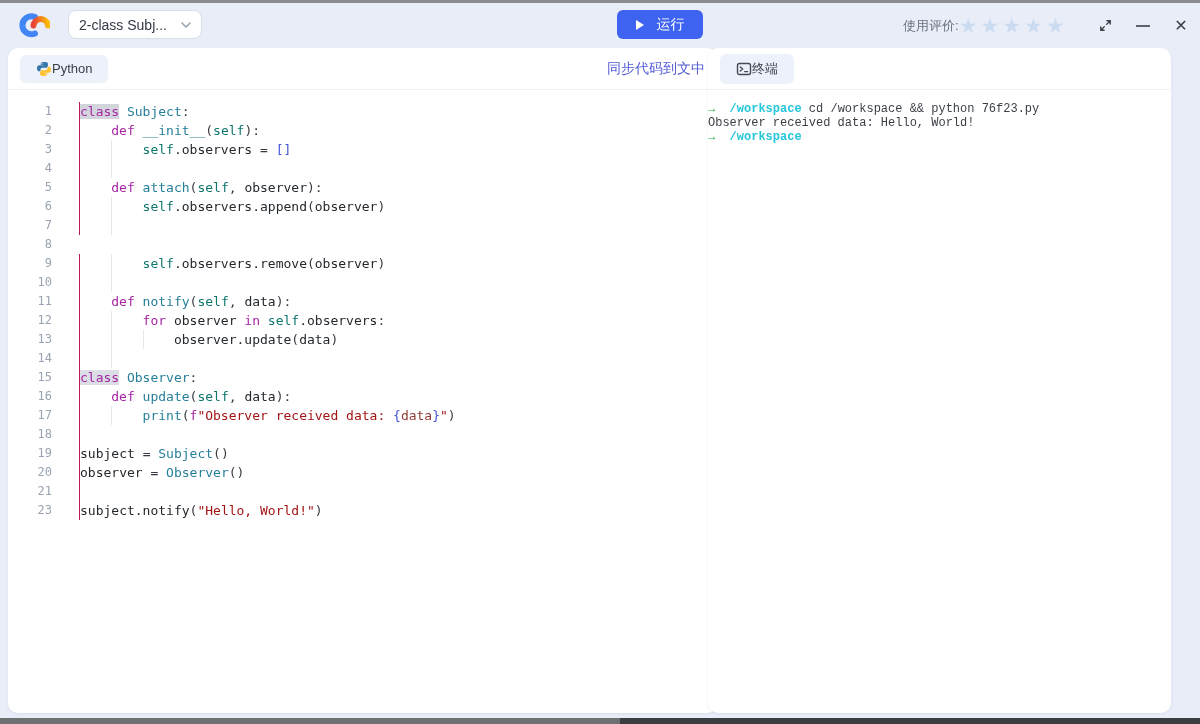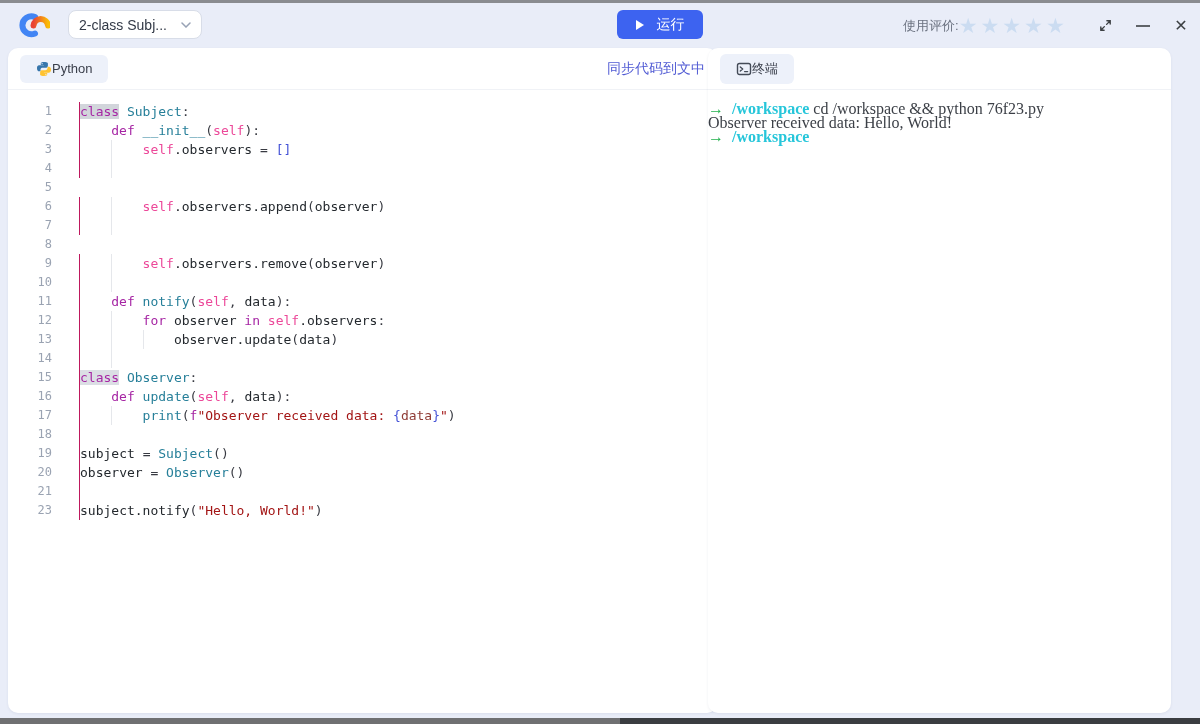--- a/index.html
+++ b/index.html
@@ -43,32 +43,32 @@
   
   .editor { padding:12px 8px 0 8px; font-family:"DejaVu Sans Mono", monospace; font-size:13px; line-height:19px; }
   .code-line { display:flex; height:19px; white-space:pre; }
   .ln { width:36px; text-align:right; color:#9AA3B2; font-size:12px; flex:none; }
   .code { margin-left:27px; border-left:1px solid #be185d; white-space:pre; color:#24292E; }
   .tk { white-space:pre; }
   .tk.sp, .tk.ind { display:inline-block; width:4ch; }
   .tk.ind { border-left:1px solid #E5E7EB; }
   .tk.kw { color:#A626A4; }
   .tk.cls, .tk.fn { color:#267F99; }
-  .tk.self { color:#ec4899;text-align:right; }
+  .tk.self { color:#0f766e;text-align:right; }
   .tk.str { color:#A31515; }
   .tk.brk { color:#4452D6; }
   .tk.fvar { color:#8F3B35; }
   .tk.pln { color:#24292E; }
   .tk.op { color:#383A42; }
   .tk.sel { background:#D2D5DB; }
   .tk.occ { background:#DBDEE4; }
   .tk.caret { display:inline-block; width:0; height:15px; border-left:1.5px solid #1A1A1A; vertical-align:text-bottom; margin-right:-1px; }
 
   
-  .terminal { padding:12px 0; font-family:Liberation Serif, serif; font-size:16px; line-height:14px; color:#3B3F46; }
+  .terminal { padding:12px 0; font-family:Liberation Mono, monospace; font-size:12px; line-height:14px; color:#3B3F46; }
   .term-line { white-space:pre; min-height:14px; }
   .tt.arrow { color:#23B14D; font-weight:bold; }
   .tt.path { color:#26C6DA; font-weight:bold; }
   .tt.cmd { color:#3B3F46; }
 </style>
 </head>
 <body>
 
 <div class="top-strip"></div>
 
@@ -133,21 +133,21 @@
       </svg>
       <span>Python</span>
     </div>
     <span class="sync-link">同步代码到文中</span>
   </div>
   <div class="editor">
       <div class="code-line"><span class="ln">1</span><span class="code"><span class="tk caret"></span><span class="tk kw sel">class</span><span class="tk pln"> </span><span class="tk cls">Subject</span><span class="tk op">:</span></span></div>
       <div class="code-line"><span class="ln">2</span><span class="code"><span class="tk sp">    </span><span class="tk kw">def</span><span class="tk pln"> </span><span class="tk fn">__init__</span><span class="tk op">(</span><span class="tk self">self</span><span class="tk op">):</span></span></div>
       <div class="code-line"><span class="ln">3</span><span class="code"><span class="tk sp">    </span><span class="tk ind">    </span><span class="tk self">self</span><span class="tk pln">.observers</span><span class="tk op"> = </span><span class="tk brk">[]</span></span></div>
       <div class="code-line"><span class="ln">4</span><span class="code"><span class="tk sp">    </span><span class="tk ind">    </span></span></div>
-      <div class="code-line"><span class="ln">5</span></div>
+      <div class="code-line"><span class="ln">5</span><span class="code"><span class="tk sp">    </span><span class="tk kw">def</span><span class="tk pln"> </span><span class="tk fn">attach</span><span class="tk op">(</span><span class="tk self">self</span><span class="tk op">, </span><span class="tk pln">observer</span><span class="tk op">):</span></span></div>
       <div class="code-line"><span class="ln">6</span><span class="code"><span class="tk sp">    </span><span class="tk ind">    </span><span class="tk self">self</span><span class="tk pln">.observers.append</span><span class="tk op">(</span><span class="tk pln">observer</span><span class="tk op">)</span></span></div>
       <div class="code-line"><span class="ln">7</span><span class="code"><span class="tk sp">    </span><span class="tk ind">    </span></span></div>
       <div class="code-line"><span class="ln">8</span></div>
       <div class="code-line"><span class="ln">9</span><span class="code"><span class="tk sp">    </span><span class="tk ind">    </span><span class="tk self">self</span><span class="tk pln">.observers.remove</span><span class="tk op">(</span><span class="tk pln">observer</span><span class="tk op">)</span></span></div>
       <div class="code-line"><span class="ln">10</span><span class="code"><span class="tk sp">    </span><span class="tk ind">    </span></span></div>
       <div class="code-line"><span class="ln">11</span><span class="code"><span class="tk sp">    </span><span class="tk kw">def</span><span class="tk pln"> </span><span class="tk fn">notify</span><span class="tk op">(</span><span class="tk self">self</span><span class="tk op">, </span><span class="tk pln">data</span><span class="tk op">):</span></span></div>
       <div class="code-line"><span class="ln">12</span><span class="code"><span class="tk sp">    </span><span class="tk ind">    </span><span class="tk kw">for</span><span class="tk pln"> observer </span><span class="tk kw">in</span><span class="tk pln"> </span><span class="tk self">self</span><span class="tk pln">.observers</span><span class="tk op">:</span></span></div>
       <div class="code-line"><span class="ln">13</span><span class="code"><span class="tk sp">    </span><span class="tk ind">    </span><span class="tk ind">    </span><span class="tk pln">observer.update</span><span class="tk op">(</span><span class="tk pln">data</span><span class="tk op">)</span></span></div>
       <div class="code-line"><span class="ln">14</span><span class="code"><span class="tk sp">    </span><span class="tk ind">    </span></span></div>
       <div class="code-line"><span class="ln">15</span><span class="code"><span class="tk kw occ">class</span><span class="tk pln"> </span><span class="tk cls">Observer</span><span class="tk op">:</span></span></div>

